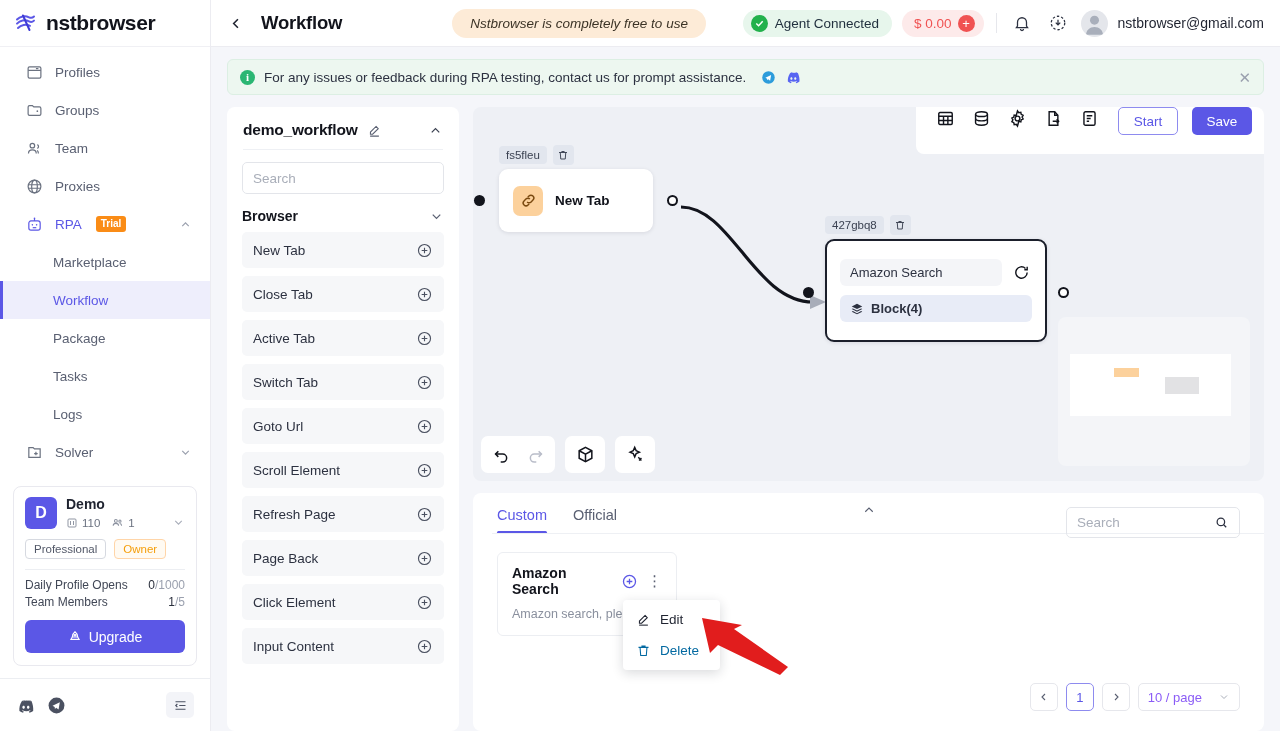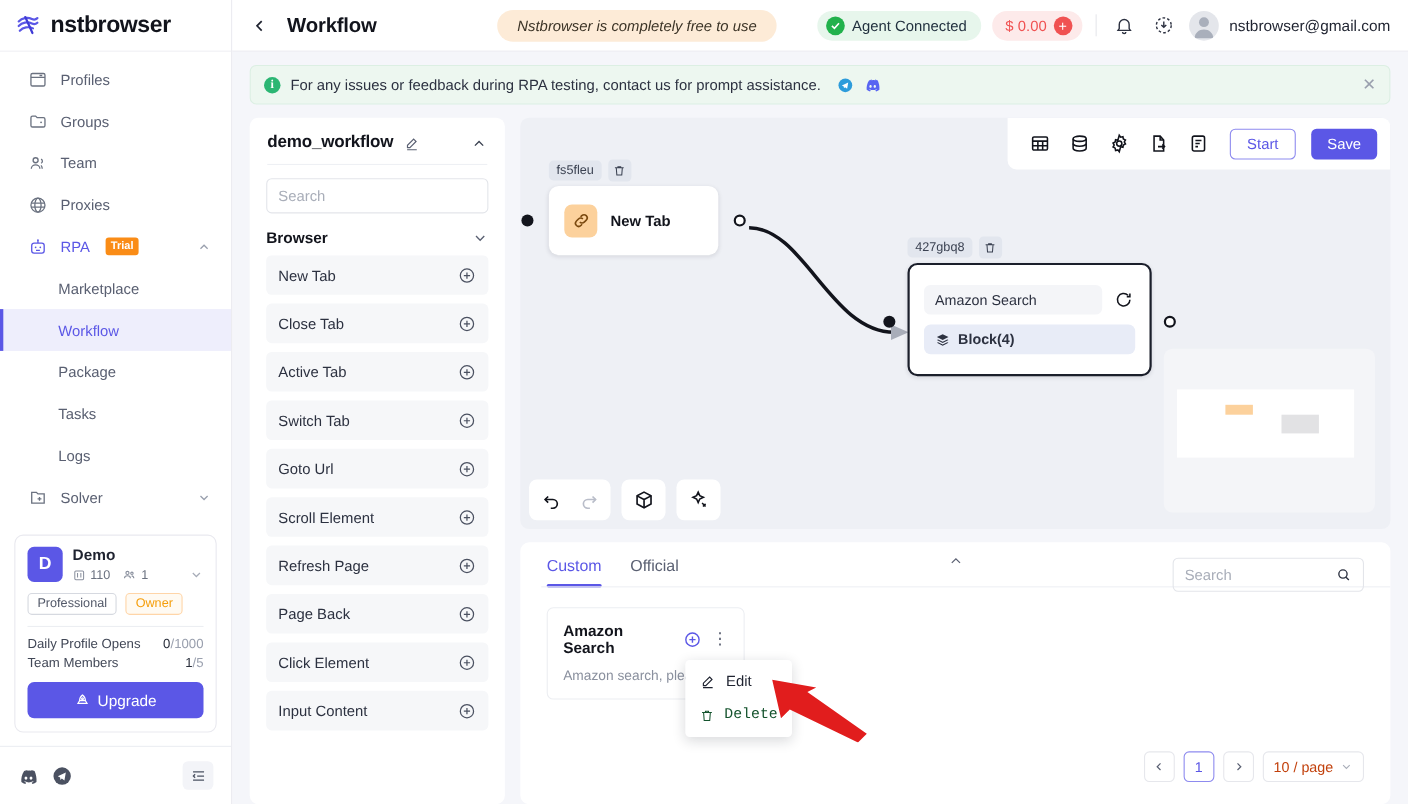--- a/index.html
+++ b/index.html
@@ -170,21 +170,21 @@
 
   
   .rightcol { flex: 1 1 auto; display: flex; flex-direction: column; gap: 12px; min-width: 0; }
 
   
   .canvas {
     flex: 0 0 374px; background: #eef0f5; border-radius: 8px; position: relative; overflow: hidden;
   }
   .canvas-toolbar {
     position: absolute; top: 0; right: 0; height: 47px; background: #fff;
-    border-bottom-left-radius: 8px; display: flex; align-items: center; gap: 14px; padding: 0 12px 0 18px;
+    border-bottom-left-radius: 8px; display: flex; gap: 14px; padding: 0 12px 0 18px;
   }
   .canvas-toolbar .tb-ic { width: 22px; height: 22px; display: flex; align-items: center; justify-content: center; color: #12141c; cursor: pointer; }
   .btn-start {
     height: 28px; min-width: 60px; padding: 0 14px; border: 1px solid #8e8bef; color: #5b57e6; background: #fff;
     border-radius: 5px; font-size: 13.5px; font-family: inherit; cursor: pointer; margin-left: 4px;
   }
   .btn-save {
     height: 28px; min-width: 60px; padding: 0 14px; border: none; color: #fff; background: #5b57e6;
     border-radius: 5px; font-size: 13.5px; font-family: inherit; cursor: pointer;
   }
@@ -272,33 +272,33 @@
   .card-add { color: #5b57e6; display: flex; cursor: pointer; }
   .card-more { color: #5a6072; display: flex; cursor: pointer; letter-spacing: 0; font-size: 15px; line-height: .7; }
   .card-desc { margin-top: 10px; font-size: 12.5px; color: #8a909e; white-space: nowrap; overflow: hidden; }
 
   .ctxmenu {
     position: absolute; left: 610px; top: 617px; width: 97px; background: #fff;
     box-shadow: 0 3px 12px rgba(20,24,40,.16); border-radius: 4px; padding: 4px 0; z-index: 20;
   }
   .ctxitem { height: 31px; display: flex; align-items: center; gap: 9px; padding: 0 13px; font-size: 13.5px; cursor: pointer; }
   .ctxitem.edit { color: #1f2330; }
-  .ctxitem.del { color: #14532d; font-family: Liberation Mono, monospace; }
+  .ctxitem.del { color: #0369a1; }
 
   .arrow-ann { position: absolute; left: 675px; top: 632px; z-index: 25; pointer-events: none; }
 
   .pager { position: absolute; right: 24px; bottom: 20px; display: flex; align-items: center; gap: 8px; }
   .pg-btn {
     width: 28px; height: 28px; border: 1px solid #e6e7ec; border-radius: 5px; background: #fff;
     display: flex; align-items: center; justify-content: center; color: #5a6072; cursor: pointer; font-size: 13px;
   }
   .pg-btn.cur { border-color: #8e8bef; color: #5b57e6; }
   .pg-size {
     height: 28px; border: 1px solid #e6e7ec; border-radius: 5px; display: flex; align-items: center;
-    gap: 6px; padding: 0 9px; font-size: 13px; color: #c2410c; cursor: pointer;
+    gap: 16px; padding: 0 9px; font-size: 13px; color: #8b5cf6; cursor: pointer;
   }
   .pg-size .cv { color: #a9aeb9; display: flex; }
 </style>
 </head>
 <body>
 
 <div class="app">
 
   <aside class="sidebar">
 

